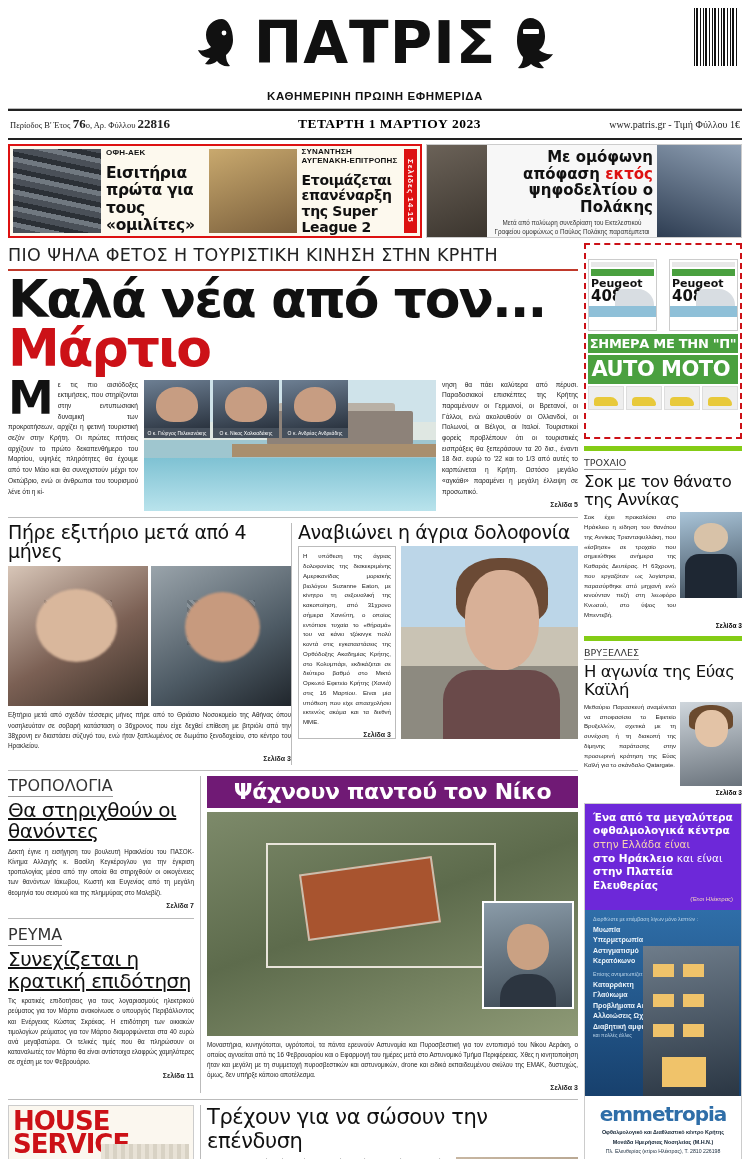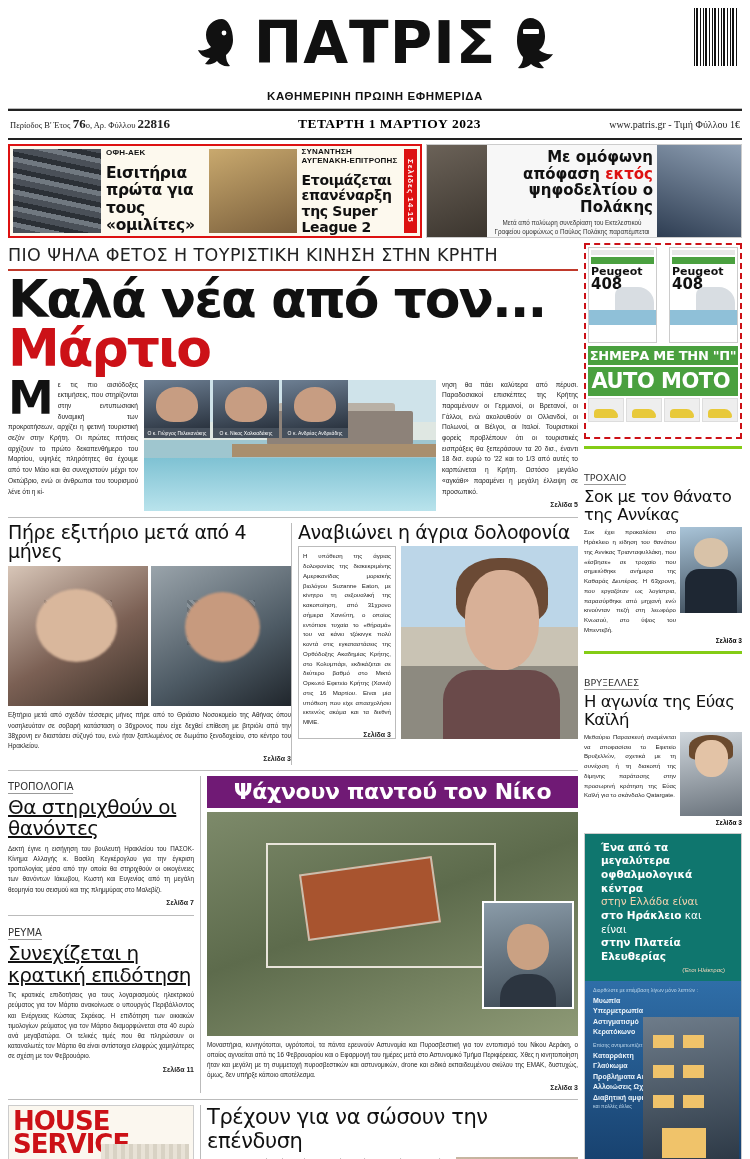--- a/index.html
+++ b/index.html
@@ -106,21 +106,21 @@
   .story-b-photo { flex:1; position:relative; overflow:hidden;
           background:linear-gradient(180deg,#bcd6e8 0 42%, #c9c3b4 42% 62%, #8d8a80 62% 100%); }
   .sb-face { position:absolute; left:36%; top:12%; width:42%; height:52%; border-radius:46%; background:#d8b097;}
   .sb-hair { position:absolute; left:31%; top:6%; width:52%; height:34%; border-radius:46% 46% 30% 30%; background:#6b4a35;}
   .sb-body { position:absolute; left:24%; bottom:0; width:66%; height:36%; background:#6a4a4a; border-radius:30px 30px 0 0;}
 
   
   .lower { display:flex; gap:6px; border-top:1px solid #bbb; margin-top:5px; padding-top:5px; }
   .lw-left { width: 186px; }
   .lw-right { flex:1; border-left:1px solid #bbb; padding-left:6px; }
-  .sec-kicker { font-size:10px; color:#333; border-bottom:1px solid #999; display:inline-block;
+  .sec-kicker { font-size:16px; color:#333; border-bottom:1px solid #999; display:inline-block;
                 padding-bottom:1px; margin-bottom:3px; font-family:"DejaVu Sans", sans-serif;}
   .sec-head { font-size: 20px; line-height:1.08; color:#111; font-family:"DejaVu Sans", sans-serif;
               letter-spacing:-0.5px; margin-bottom:4px;text-decoration:underline;}
   .sec-body { font-size:6.3px; line-height:1.62; text-align:justify; color:#222; }
   .sec-div { border-top:1px solid #bbb; margin: 7px 0 6px; }
 
   .nikos-head { background:#701a75; color:#fff; font-family:"DejaVu Sans", sans-serif;
                 font-weight:bold; font-size:22px; text-align:center; padding:3px 0 4px; letter-spacing:-0.3px;}
   .nikos-photo { height: 224px; margin-top:4px; position:relative; overflow:hidden;
     background:linear-gradient(160deg,#7d8a6a,#5d6b4c 45%, #8e9a76);}
@@ -147,53 +147,53 @@
   .bot-head { font-size: 21px; color:#111; font-family:"DejaVu Sans", sans-serif;
               letter-spacing:-0.4px; margin-bottom:4px;}
   .bot-flex { display:flex; gap:6px; }
   .bot-text { flex:1; font-size:6.3px; line-height:1.62; text-align:justify; color:#222;}
   .bot-photo { width:122px; height:74px; background:linear-gradient(170deg,#c8b7a2,#8d7b66);
                position:relative; overflow:hidden; }
 
   
   .col-right > * { width: 100%; }
   .ad-auto { border: 2px dashed #cc1117; padding:2px; background:#fff; height: 196px; position:relative; overflow:hidden;}
-  .auto-pages { display:flex; gap:12px; height:96px;}
+  .auto-pages { display:flex; gap:12px; height:72px;margin-top:12px;}
   .auto-pg { flex:1; border:1px solid #ccc; background:#fff; padding:2px; position:relative; overflow:hidden;}
   .auto-hdr { height:5px; background:#e8e8e8; margin-bottom:2px;}
   .auto-green { height:7px; background:#4aa03f; margin-bottom:2px;}
   .auto-peugeot { font-family:"DejaVu Sans", sans-serif; font-weight:bold; font-size:11px; color:#111; line-height:1;}
   .auto-408 { font-family:"DejaVu Sans", sans-serif; font-weight:bold; font-size:15px; color:#111; line-height:1;}
   .auto-car { position:absolute; right:2px; top:42%; width:58%; height:32%; background:#d8dde2; border-radius:8px 16px 4px 4px;}
   .auto-sea { position:absolute; left:0; bottom:18%; width:100%; height:16%; background:#8fc0d8;}
   .simera { background:#4aa03f; color:#fff; font-family:"DejaVu Sans", sans-serif; font-weight:bold;
             font-size:13px; text-align:center; padding:2px 0; margin-top:3px; letter-spacing:-0.3px;}
   .automoto { background:#4aa03f; color:#fff; font-family:"DejaVu Sans", sans-serif; font-weight:bold;
               font-size:21px; text-align:right; padding:2px 8px 3px 0; margin-top:2px; letter-spacing:-0.5px;}
   .auto-bot { display:flex; gap:2px; height:24px; margin-top:2px;}
   .auto-bc { flex:1; background:#eee; border:1px solid #ddd; position:relative;}
   .auto-bc i { position:absolute; left:14%; bottom:12%; width:70%; height:44%; background:#e8c93a; border-radius:5px 9px 2px 2px;}
 
-  .r-sec { margin-top:7px; border-top:3px solid #84cc16; padding-top:18px;}
+  .r-sec { margin-top:7px; border-top:5px solid #84cc16; padding-top:1px;}
   .r-kicker { font-size:9.5px; color:#333; border-bottom:1px solid #999; display:inline-block;
               padding-bottom:1px; margin-bottom:3px; font-family:"DejaVu Sans", sans-serif;}
   .r-head { font-size: 16.5px; line-height:1.1; color:#111; font-family:"DejaVu Sans", sans-serif;
             letter-spacing:-0.5px; margin-bottom:3px;}
   .r-flow { font-size:6.1px; line-height:1.6; text-align:justify; color:#222;}
   .r-photo { width:62px; height:86px; float:right; margin:0 0 3px 4px; position:relative; overflow:hidden;}
   .rp1 { background:linear-gradient(170deg,#a9c4d8,#3c4a58);}
   .rp1::after{content:"";position:absolute;left:22%;top:12%;width:56%;height:34%;border-radius:48%;background:#d8c2a8;}
   .rp1::before{content:"";position:absolute;left:8%;bottom:0;width:84%;height:52%;background:#1e2733;border-radius:14px 14px 0 0;}
   .rp2 { background:linear-gradient(170deg,#cfd6dc,#6a737c); width:62px; height:84px;}
   .rp2::after{content:"";position:absolute;left:24%;top:10%;width:54%;height:44%;border-radius:46%;background:#e3c3a6;}
   .rp2::before{content:"";position:absolute;left:14%;top:4%;width:72%;height:30%;border-radius:46% 46% 20% 20%;background:#6b4a2e;}
   .r-pageref { font-weight:bold; font-size:6.6px; text-align:right; display:block; margin-top:2px; clear:both;}
 
   .ad-eye { margin-top:7px; border:1px solid #ccc; height: 380px; position:relative; overflow:hidden; background:#fff;}
-  .eye-top { background:#0f766e; color:#fff; padding:7px 16px 8px; }
+  .eye-top { background:#6d28d9; color:#fff; padding:7px 8px 8px; }
   .eye-line { font-family:"DejaVu Sans", sans-serif; font-size:10.5px; line-height:1.3; }
   .eye-line.b { font-weight:bold; }
   .eye-line.f { color:#f7d3b0; }
   .eye-small { text-align:right; font-size:6px; color:#f6d9bd; margin-top:3px;}
   .eye-mid { background:linear-gradient(180deg,#2f6ea8,#17406d); color:#fff; padding:6px 8px; height:186px; position:relative;}
   .eye-note { font-size:5.2px; color:#bcd6ea; line-height:1.35; margin-bottom:2px;}
   .eye-li { font-size:7px; font-weight:bold; color:#eaf3fa; line-height:1.5;}
   .eye-bld { position:absolute; right:2px; bottom:0; width:96px; height:150px;
      background:linear-gradient(170deg,#6e7c8a,#2a3643); }
   .eye-win { position:absolute; background:#f0c36a; }

